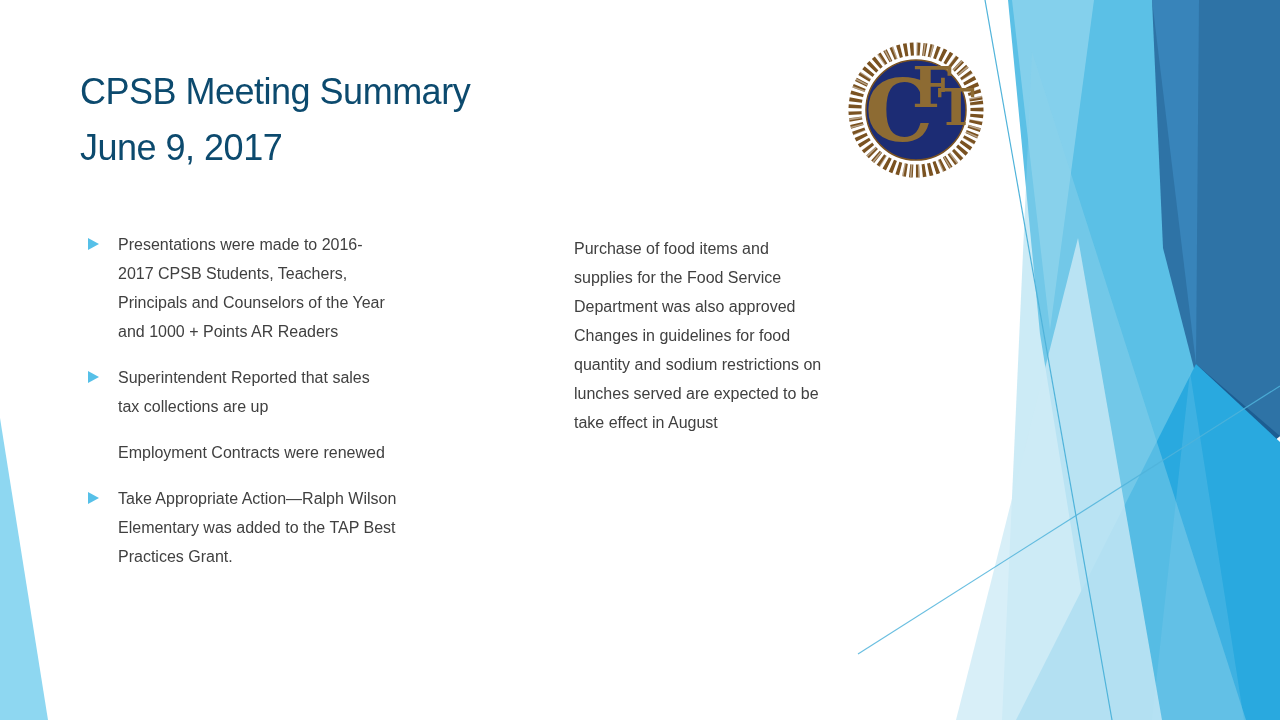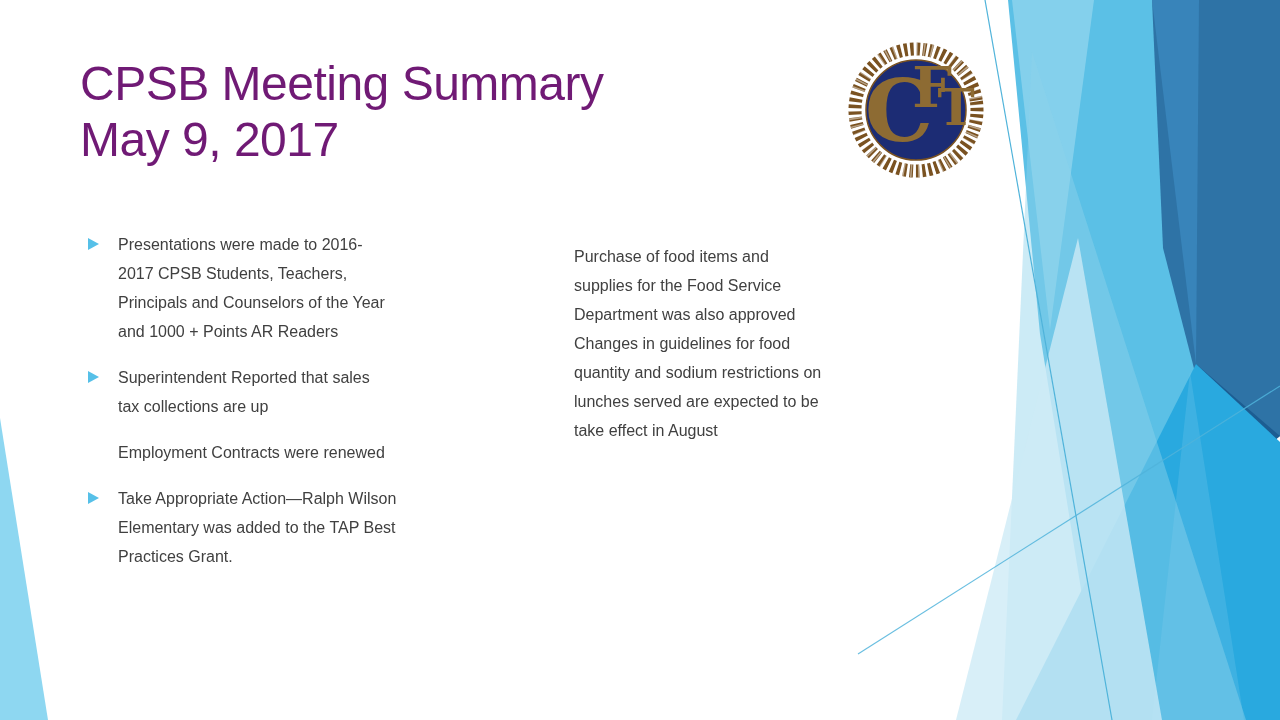--- a/index.html
+++ b/index.html
@@ -7,39 +7,39 @@
     width:1280px;height:720px;position:relative;overflow:hidden;
     background:#ffffff;
     font-family:"Liberation Sans", sans-serif;
   }
   
   .decor{position:absolute;left:0;top:0;width:1280px;height:720px;pointer-events:none;}
   
   .logo{position:absolute;left:846px;top:36px;width:140px;height:148px;}
   
   .title{
-    position:absolute;left:80px;top:56px;
-    font-size:48px;line-height:56px;color:#701a75;
+    position:absolute;left:80px;top:64px;
+    font-size:36px;line-height:56px;color:#0c4a6e;
     letter-spacing:-0.5px;font-weight:400;
   }
   
   .columns{position:absolute;left:88px;top:230px;display:flex;color:#404040;}
   .col{display:block;}
   .col-left{width:456px;}
   .col-right{width:430px;}
   .para{display:flex;margin:0 0 17px 0;font-size:16px;line-height:29px;}
   .bullet-cell{flex:0 0 30px;width:30px;padding-top:8px;box-sizing:border-box;}
   .tri{
     display:block;width:0;height:0;
     border-left:11px solid #56c0e8;
     border-top:6.5px solid transparent;
     border-bottom:6.5px solid transparent;
   }
   .para.no-bullet .tri{visibility:hidden;}
-  .col-right .para.no-bullet{margin-top:12px;}
+  .col-right .para.no-bullet{margin-top:4px;}
   .para-text{white-space:pre-wrap;display:block;flex:1 1 auto;}
 </style>
 </head>
 <body>
 
 <svg class="decor" viewBox="0 0 1280 720" width="1280" height="720" aria-hidden="true">
   <polygon points="1008,0 1152,0 1280,612 1280,720 1102,720 1040,334" fill="#5bc0e6"></polygon>
   <polygon fill="#ffffff" fill-opacity="0.25" points="1012,0 1094,0 1050,330"></polygon>
   <polygon points="1152,0 1280,0 1280,436 1223,481 1163,248" fill="#2e73a6"></polygon>
   <polygon fill="#3e8ec4" fill-opacity="0.65" points="1152,0 1199,0 1196,364"></polygon>
@@ -60,21 +60,21 @@
   <circle cx="0" cy="0" r="50" stroke="#7a5221" stroke-width="1.5" fill="#1c2c74"></circle>
   <g font-family="DejaVu Serif, serif" font-weight="bold" text-anchor="middle" fill="#8d6b33">
     <text x="-17" y="31" font-size="86">C</text>
     <text x="16" y="-3" font-size="56">F</text>
     <text x="40" y="15" font-size="50">T</text>
   </g>
 </svg>
 
 <div class="title">
   <div>CPSB Meeting Summary</div>
-  <div>May 9, 2017</div>
+  <div>June 9, 2017</div>
 </div>
 
 <div class="columns">
   <div class="col col-left">
 
   <div class="para has-bullet">
         <span class="bullet-cell">
           <span class="tri"></span>
         </span>
         <span class="para-text">Presentations were made to 2016-

